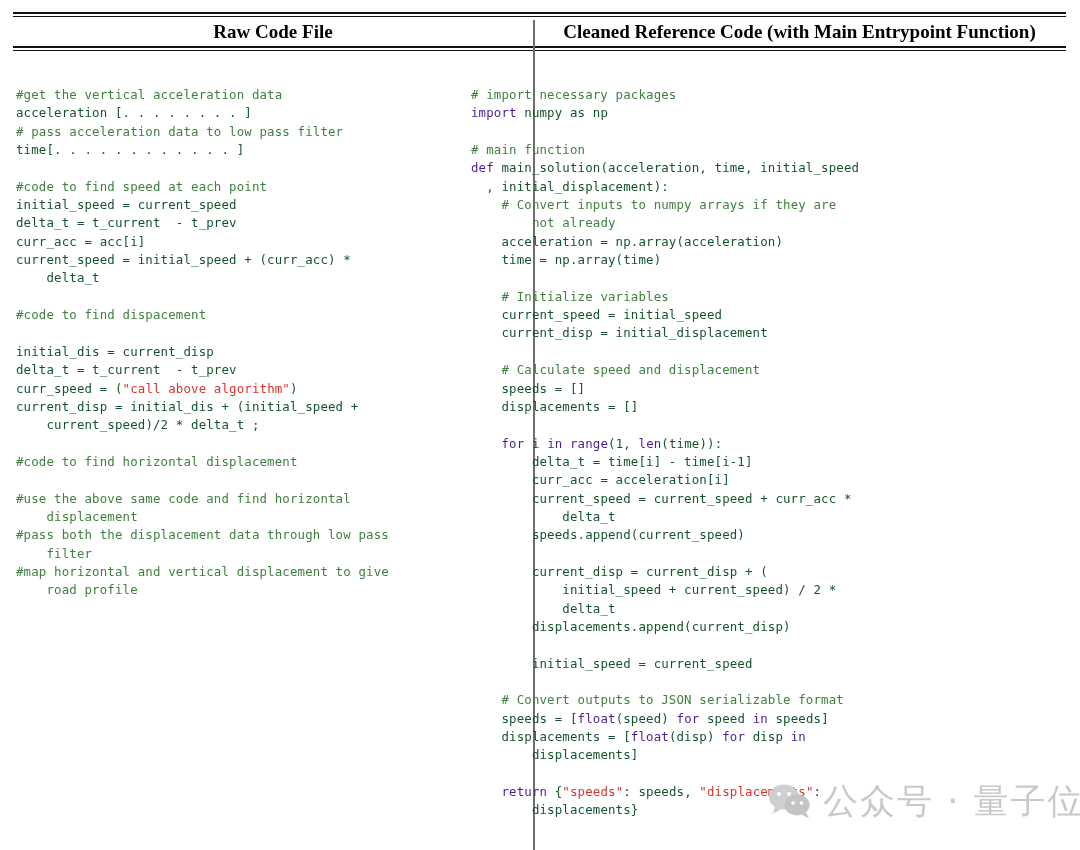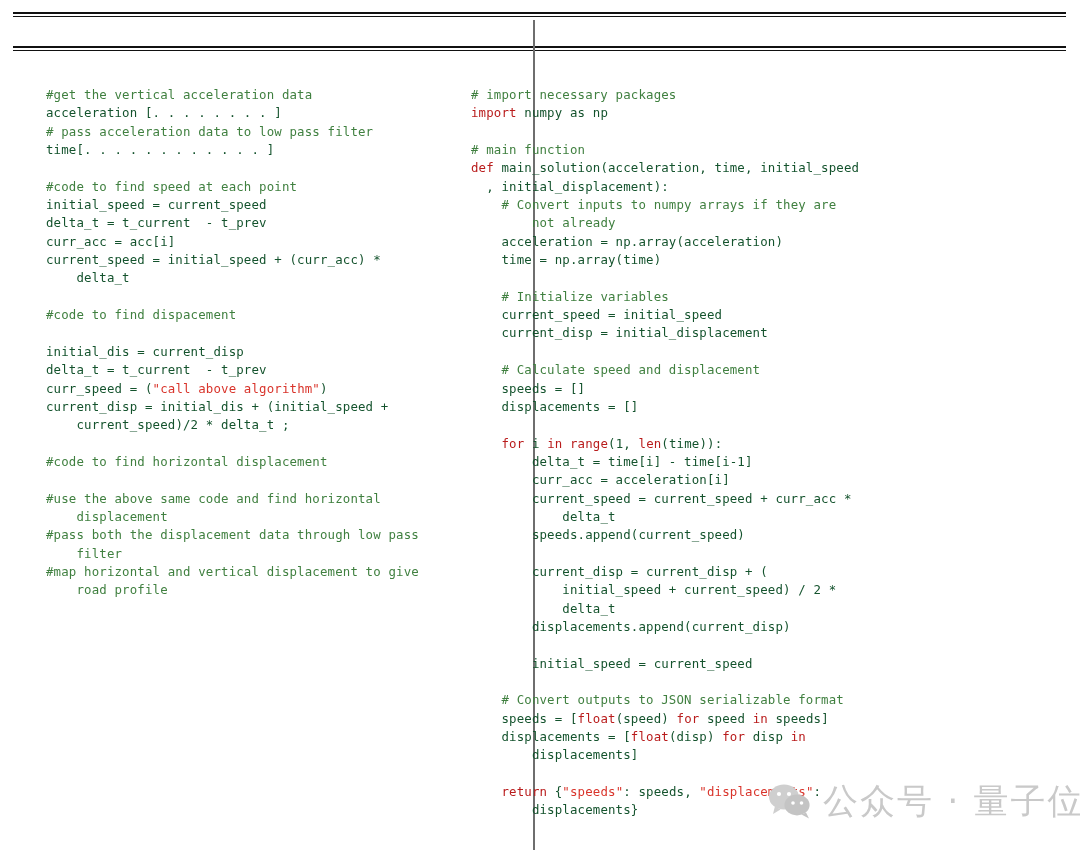--- a/index.html
+++ b/index.html
@@ -80,30 +80,30 @@
     box-sizing: border-box;
     font-family: "DejaVu Sans Mono", "Liberation Mono", monospace;
     font-size: 12.4px;
     line-height: 18.35px;
     white-space: pre-wrap;
     color: #2b2b2b;
     letter-spacing: 0.15px;
   }
   .code-col.left {
     width: 456px;
-    padding: 28px 14px 0 46px;
+    padding: 28px 14px 0 16px;
   }
   .code-col.right {
     width: 482px;
     padding: 28px 10px 0 15px;
   }
 
   
   .cm  { color: #408040; }          
-  .kw  { color: #b91c1c; }          
+  .kw  { color: #4c1d95; }          
   .st  { color: #d9342b; }          
   .pl  { color: #14532d; }          
 
   
   .watermark {
     position: absolute;
     left: 767px;
     top: 783px;
     display: flex;
     align-items: center;
@@ -132,20 +132,24 @@
 
 <div class="page">
 
   <div class="rule rule-top"></div>
   <div class="rule rule-top2"></div>
   <div class="rule rule-mid"></div>
   <div class="rule rule-mid2"></div>
 
   <div class="vdivider"></div>
 
+  <div class="header-row">
+    <div class="col-head left">Raw Code File</div>
+    <div class="col-head right">Cleaned Reference Code (with Main Entrypoint Function)</div>
+  </div>
 
   <div class="columns">
     <div class="code-col left" id="left-code"><div class="code-line"><span class="cm">#get the vertical acceleration data</span></div><div class="code-line"><span class="pl">acceleration [. . . . . . . . ]</span></div><div class="code-line"><span class="cm"># pass acceleration data to low pass filter</span></div><div class="code-line"><span class="pl">time[. . . . . . . . . . . . ]</span></div><div class="code-line">&nbsp;</div><div class="code-line"><span class="cm">#code to find speed at each point</span></div><div class="code-line"><span class="pl">initial_speed = current_speed</span></div><div class="code-line"><span class="pl">delta_t = t_current  - t_prev</span></div><div class="code-line"><span class="pl">curr_acc = acc[i]</span></div><div class="code-line"><span class="pl">current_speed = initial_speed + (curr_acc) *</span></div><div class="code-line"><span class="pl">    delta_t</span></div><div class="code-line">&nbsp;</div><div class="code-line"><span class="cm">#code to find dispacement</span></div><div class="code-line">&nbsp;</div><div class="code-line"><span class="pl">initial_dis = current_disp</span></div><div class="code-line"><span class="pl">delta_t = t_current  - t_prev</span></div><div class="code-line"><span class="pl">curr_speed = (</span><span class="st">"call above algorithm"</span><span class="pl">)</span></div><div class="code-line"><span class="pl">current_disp = initial_dis + (initial_speed +</span></div><div class="code-line"><span class="pl">    current_speed)/2 * delta_t ;</span></div><div class="code-line">&nbsp;</div><div class="code-line"><span class="cm">#code to find horizontal displacement</span></div><div class="code-line">&nbsp;</div><div class="code-line"><span class="cm">#use the above same code and find horizontal</span></div><div class="code-line"><span class="cm">    displacement</span></div><div class="code-line"><span class="cm">#pass both the displacement data through low pass</span></div><div class="code-line"><span class="cm">    filter</span></div><div class="code-line"><span class="cm">#map horizontal and vertical displacement to give</span></div><div class="code-line"><span class="cm">    road profile</span></div></div>
     <div class="code-col right" id="right-code"><div class="code-line"><span class="cm"># import necessary packages</span></div><div class="code-line"><span class="kw">import</span><span class="pl"> numpy as np</span></div><div class="code-line">&nbsp;</div><div class="code-line"><span class="cm"># main function</span></div><div class="code-line"><span class="kw">def</span><span class="pl"> main_solution(acceleration, time, initial_speed</span></div><div class="code-line"><span class="pl">  , initial_displacement):</span></div><div class="code-line"><span class="cm">    # Convert inputs to numpy arrays if they are</span></div><div class="code-line"><span class="cm">        not already</span></div><div class="code-line"><span class="pl">    acceleration = np.array(acceleration)</span></div><div class="code-line"><span class="pl">    time = np.array(time)</span></div><div class="code-line">&nbsp;</div><div class="code-line"><span class="cm">    # Initialize variables</span></div><div class="code-line"><span class="pl">    current_speed = initial_speed</span></div><div class="code-line"><span class="pl">    current_disp = initial_displacement</span></div><div class="code-line">&nbsp;</div><div class="code-line"><span class="cm">    # Calculate speed and displacement</span></div><div class="code-line"><span class="pl">    speeds = []</span></div><div class="code-line"><span class="pl">    displacements = []</span></div><div class="code-line">&nbsp;</div><div class="code-line"><span class="pl">    </span><span class="kw">for</span><span class="pl"> i </span><span class="kw">in</span><span class="pl"> </span><span class="kw">range</span><span class="pl">(1, </span><span class="kw">len</span><span class="pl">(time)):</span></div><div class="code-line"><span class="pl">        delta_t = time[i] - time[i-1]</span></div><div class="code-line"><span class="pl">        curr_acc = acceleration[i]</span></div><div class="code-line"><span class="pl">        current_speed = current_speed + curr_acc *</span></div><div class="code-line"><span class="pl">            delta_t</span></div><div class="code-line"><span class="pl">        speeds.append(current_speed)</span></div><div class="code-line">&nbsp;</div><div class="code-line"><span class="pl">        current_disp = current_disp + (</span></div><div class="code-line"><span class="pl">            initial_speed + current_speed) / 2 *</span></div><div class="code-line"><span class="pl">            delta_t</span></div><div class="code-line"><span class="pl">        displacements.append(current_disp)</span></div><div class="code-line">&nbsp;</div><div class="code-line"><span class="pl">        initial_speed = current_speed</span></div><div class="code-line">&nbsp;</div><div class="code-line"><span class="cm">    # Convert outputs to JSON serializable format</span></div><div class="code-line"><span class="pl">    speeds = [</span><span class="kw">float</span><span class="pl">(speed) </span><span class="kw">for</span><span class="pl"> speed </span><span class="kw">in</span><span class="pl"> speeds]</span></div><div class="code-line"><span class="pl">    displacements = [</span><span class="kw">float</span><span class="pl">(disp) </span><span class="kw">for</span><span class="pl"> disp </span><span class="kw">in</span></div><div class="code-line"><span class="pl">        displacements]</span></div><div class="code-line">&nbsp;</div><div class="code-line"><span class="pl">    </span><span class="kw">return</span><span class="pl"> {</span><span class="st">"speeds"</span><span class="pl">: speeds, </span><span class="st">"displacements"</span><span class="pl">:</span></div><div class="code-line"><span class="pl">        displacements}</span></div></div>
   </div>
 
   <div class="watermark">
     <div class="wm-logo">
       <svg width="46" height="36" viewBox="0 0 46 36" aria-hidden="true">
         <ellipse cx="17" cy="14" rx="15" ry="12.4" fill="#cfcfcf"></ellipse>

